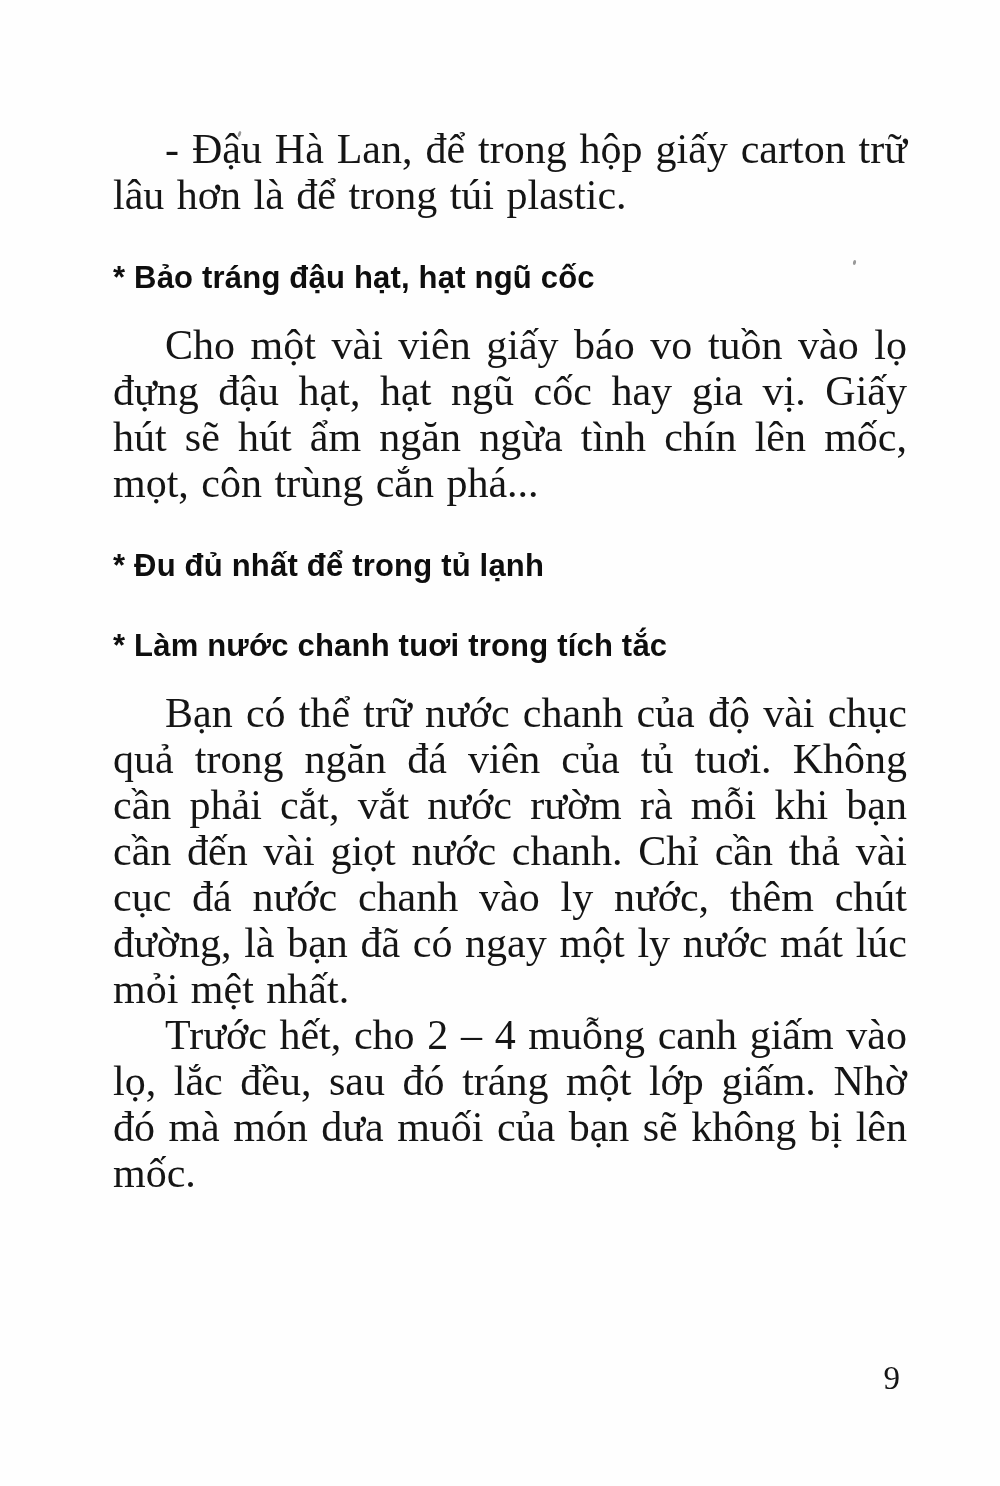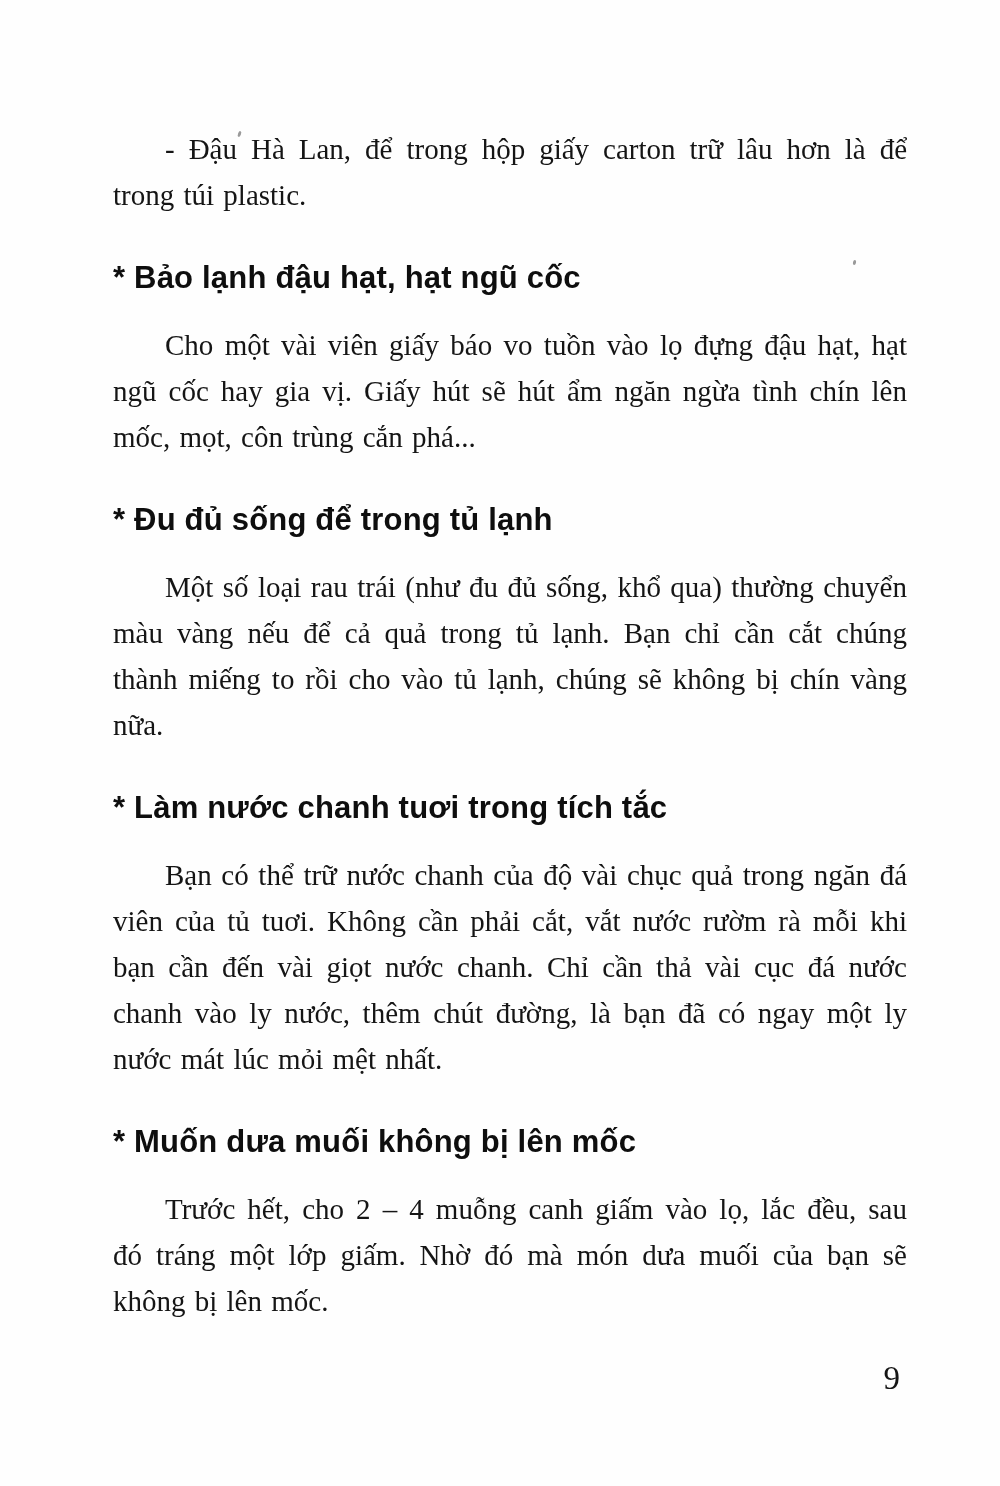--- a/index.html
+++ b/index.html
@@ -17,21 +17,21 @@
   }
   .content {
     position: absolute;
     left: 113px;
     top: 126px;
     width: 794px;
   }
   .body-para {
     margin: 0;
     font-family: "Liberation Serif", "DejaVu Serif", serif;
-    font-size: 29px;
+    font-size: 42px;
     line-height: 46px;
     text-align: justify;
     text-indent: 52px;
     word-spacing: 2px;
     color: #151515;
   }
   .section-heading {
     margin: 40px 0 24px 0;
     font-family: "Liberation Sans", "DejaVu Sans", sans-serif;
     font-weight: bold;
@@ -61,29 +61,27 @@
 
 <div class="page">
 
   <div class="speck speck-1"></div>
   <div class="speck speck-2"></div>
 
   <div class="content">
 
     <p class="body-para">- Đậu Hà Lan, để trong hộp giấy carton trữ lâu hơn là để trong túi plastic.</p>
 
-    <h2 class="section-heading">* Bảo lạnh đậu hạt, hạt ngũ cốc</h2>
+    <h2 class="section-heading">* Bảo tráng đậu hạt, hạt ngũ cốc</h2>
     <p class="body-para">Cho một vài viên giấy báo vo tuồn vào lọ đựng đậu hạt, hạt ngũ cốc hay gia vị. Giấy hút sẽ hút ẩm ngăn ngừa tình chín lên mốc, mọt, côn trùng cắn phá...</p>
 
-    <h2 class="section-heading">* Đu đủ sống để trong tủ lạnh</h2>
-    <p class="body-para">Một số loại rau trái (như đu đủ sống, khổ qua) thường chuyển màu vàng nếu để cả quả trong tủ lạnh. Bạn chỉ cần cắt chúng thành miếng to rồi cho vào tủ lạnh, chúng sẽ không bị chín vàng nữa.</p>
+    <h2 class="section-heading">* Đu đủ nhất để trong tủ lạnh</h2>
 
     <h2 class="section-heading">* Làm nước chanh tuơi trong tích tắc</h2>
     <p class="body-para">Bạn có thể trữ nước chanh của độ vài chục quả trong ngăn đá viên của tủ tuơi. Không cần phải cắt, vắt nước rườm rà mỗi khi bạn cần đến vài giọt nước chanh. Chỉ cần thả vài cục đá nước chanh vào ly nước, thêm chút đường, là bạn đã có ngay một ly nước mát lúc mỏi mệt nhất.</p>
 
-    <h2 class="section-heading">* Muốn dưa muối không bị lên mốc</h2>
     <p class="body-para">Trước hết, cho 2 – 4 muỗng canh giấm vào lọ, lắc đều, sau đó tráng một lớp giấm. Nhờ đó mà món dưa muối của bạn sẽ không bị lên mốc.</p>
 
   </div>
 
   <div class="page-number">9</div>
 
 </div>
 
 </body></html>

